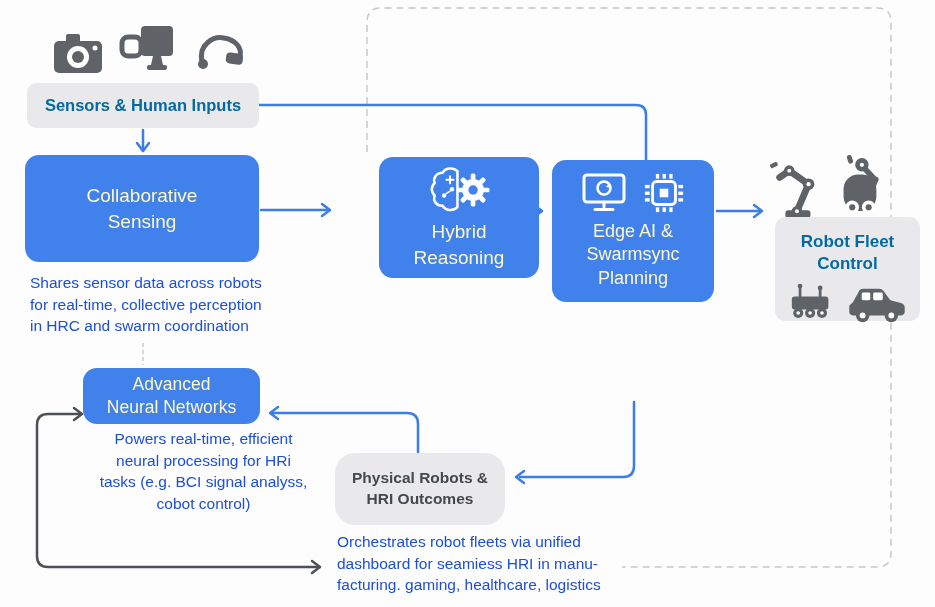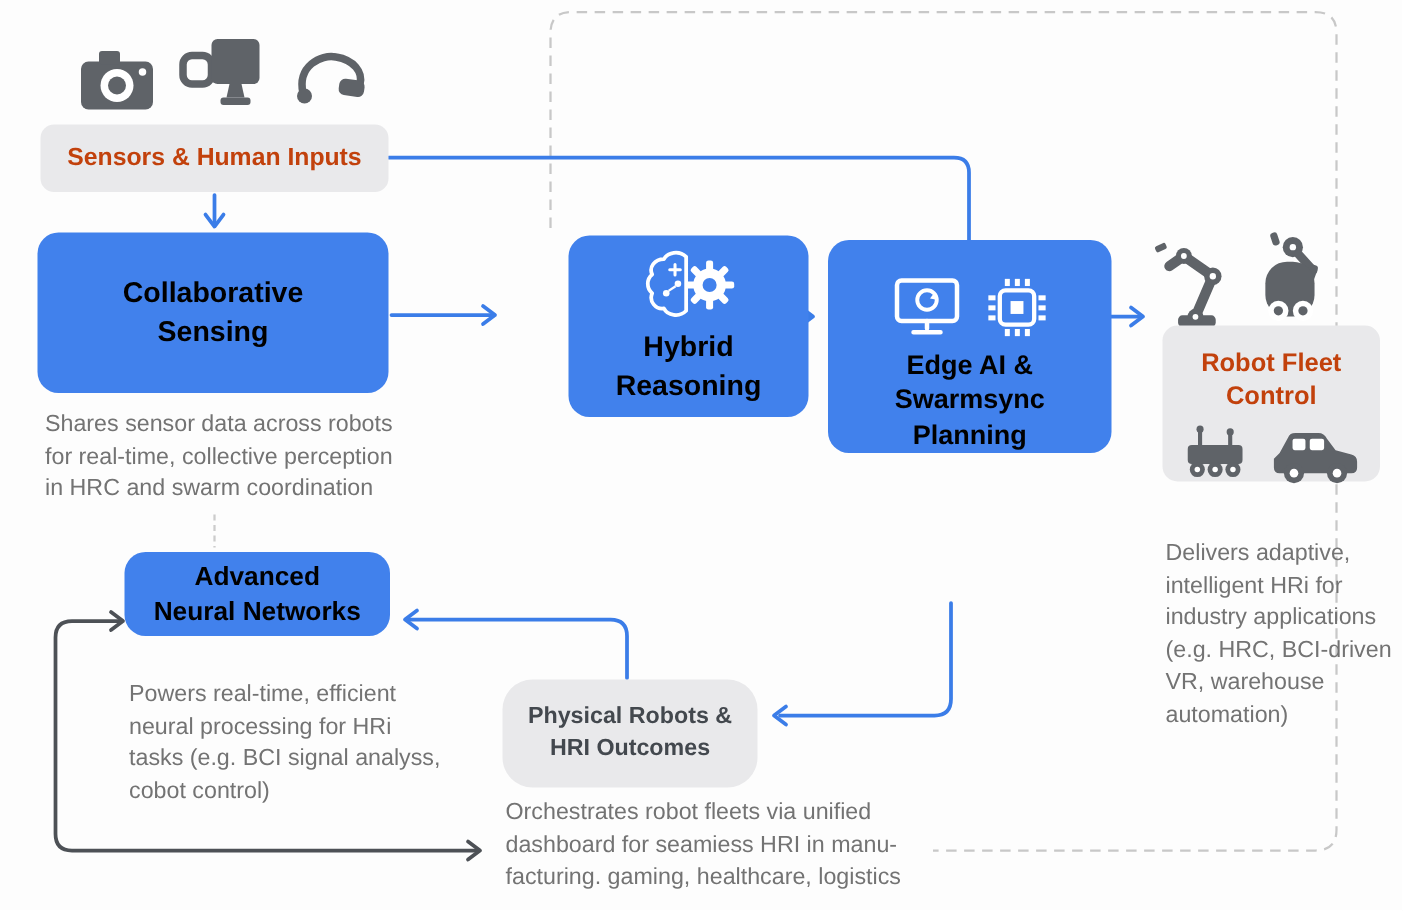--- a/index.html
+++ b/index.html
@@ -3,31 +3,31 @@
 <meta charset="utf-8">
 <style>
   html,body{margin:0;padding:0;background:#fff;}
   #canvas{
     position:relative;width:935px;height:607px;background:#fdfdfd;overflow:hidden;
     font-family:"Liberation Sans", sans-serif;color:#3c4043;
   }
   #arrow-layer{position:absolute;inset:0;width:935px;height:607px;z-index:0;pointer-events:none;}
   .abs{position:absolute;z-index:1;}
   .blue-box{
-    background:#4181ec;color:#000000;border-radius:14px;
+    background:#4181ec;color:#fef9c3;border-radius:14px;
     display:flex;flex-direction:column;align-items:center;justify-content:center;
-    text-align:center;font-weight:700;box-sizing:border-box;
+    text-align:center;font-weight:400;box-sizing:border-box;
   }
   .gray-box{
-    background:#e9e9eb;color:#c2410c;border-radius:10px;
+    background:#e9e9eb;color:#0369a1;border-radius:10px;
     display:flex;flex-direction:column;align-items:center;justify-content:center;
     text-align:center;font-weight:700;box-sizing:border-box;
   }
   .pre{white-space:pre-line;}
-  .desc{font-size:15.5px;line-height:21.5px;color:#737373;white-space:pre-line;z-index:1;}
+  .desc{font-size:15.5px;line-height:21.5px;color:#1d4ed8;white-space:pre-line;z-index:1;}
   .title-lg{font-size:19px;line-height:1.33;}
   .icon-row{display:flex;align-items:flex-end;gap:14px;}
 </style>
 </head>
 <body>
 
 <div id="canvas">
 
   <svg id="arrow-layer" viewBox="0 0 935 607">
 
@@ -116,21 +116,21 @@
         <rect x="39" y="29" width="9" height="6" rx="2" transform="rotate(45 60 32)"></rect>
         <rect x="72" y="29" width="9" height="6" rx="2" transform="rotate(45 60 32)"></rect>
         <circle cx="60" cy="32" r="14"></circle>
       </g>
       <circle cx="60" cy="32" r="6" fill="#4181ec"></circle>
     </svg>
     <span class="pre title-lg">Hybrid
 Reasoning</span>
   </div>
 
-  <div class="abs blue-box" style="left:552px;top:160px;width:189px;height:142px;gap:6px;justify-content:flex-end;">
+  <div class="abs blue-box" style="left:552px;top:160px;width:162px;height:142px;gap:6px;">
     <div class="icon-row" style="gap:16px;align-items:center;">
       <svg width="46" height="40" viewBox="0 0 44 40">
         <rect x="2" y="2" width="40" height="27" rx="3" fill="none" stroke="#ffffff" stroke-width="3"></rect>
         <circle cx="22" cy="15" r="6.5" fill="none" stroke="#ffffff" stroke-width="2.6"></circle>
         <path d="M27,10 L29.5,15 L24,14 Z" fill="#ffffff"></path>
         <path d="M22,29 V34 M13,36.5 H31" stroke="#ffffff" stroke-width="3" stroke-linecap="round"></path>
       </svg>
       <svg width="42" height="42" viewBox="0 0 44 44">
         <rect x="10" y="10" width="24" height="24" rx="4" fill="none" stroke="#ffffff" stroke-width="3"></rect>
         <rect x="17.5" y="17.5" width="9" height="9" fill="#ffffff"></rect>
@@ -201,32 +201,26 @@
         <path d="M2,26 L6,22 L12,11 Q13,8 17,8 L33,8 Q37,8 39,12 L45,20 L56,23 Q60,24 60,28 L60,32 Q60,36 56,36 L6,36 Q2,36 2,32 Z" fill="#5f6368"></path>
         <rect x="15" y="12" width="9" height="8" rx="1.5" fill="#ffffff"></rect>
         <rect x="27" y="12" width="10" height="8" rx="1.5" fill="#ffffff"></rect>
         <circle cx="16" cy="36" r="7" fill="#5f6368"></circle>
           <circle cx="16" cy="36" r="3" fill="#ffffff"></circle>
         <circle cx="46" cy="36" r="7" fill="#5f6368"></circle>
           <circle cx="46" cy="36" r="3" fill="#ffffff"></circle>
       </svg>
     </div>
   </div>
-  <div class="abs desc" style="left:777px;top:358px;width:158px;">Delivers adaptive,
-intelligent HRi for
-industry applications
-(e.g. HRC, BCI-driven
-VR, warehouse
-automation)</div>
 
   <div class="abs blue-box" style="left:83px;top:368px;width:177px;height:56px;">
     <span class="pre" style="font-size:17.5px;line-height:1.3;">Advanced
 Neural Networks</span>
   </div>
-  <div class="abs desc" style="left:86px;top:452px;width:235px;">Powers real-time, efficient
+  <div class="abs desc" style="left:86px;top:428px;width:235px;text-align:center;">Powers real-time, efficient
 neural processing for HRi
 tasks (e.g. BCI signal analyss,
 cobot control)</div>
 
   <div class="abs gray-box" style="left:335px;top:453px;width:170px;height:72px;color:#43484e;border-radius:20px;">
     <span class="pre" style="font-size:15.5px;line-height:1.35;">Physical Robots &amp;
 HRI Outcomes</span>
   </div>
   <div class="abs desc" style="left:337px;top:531px;width:300px;">Orchestrates robot fleets via unified
 dashboard for seamiess HRI in manu-

